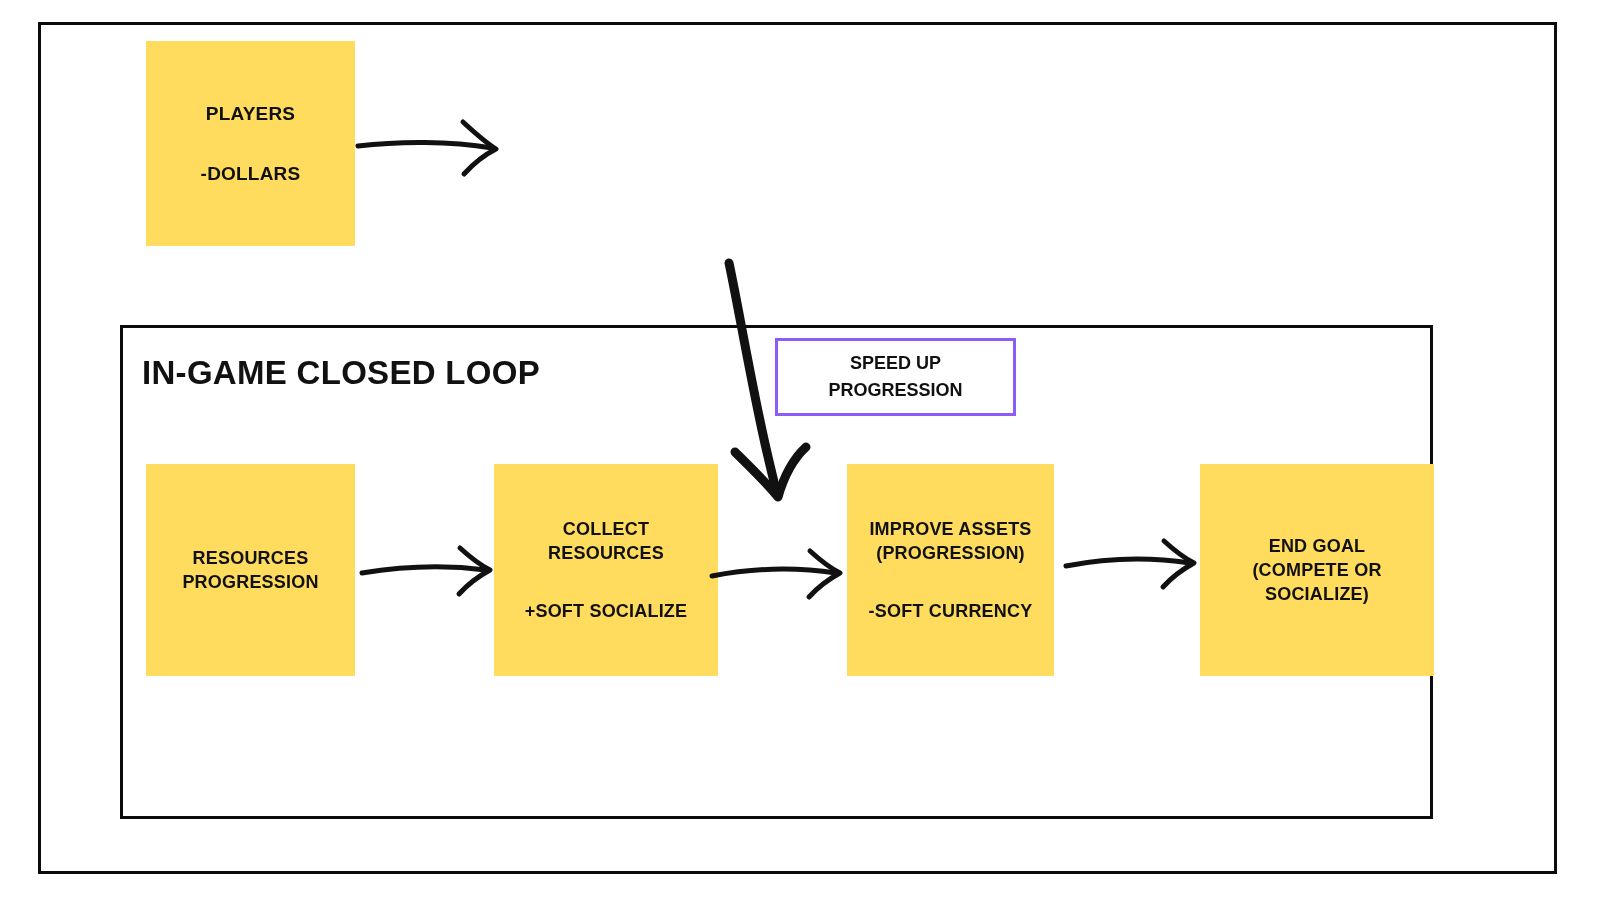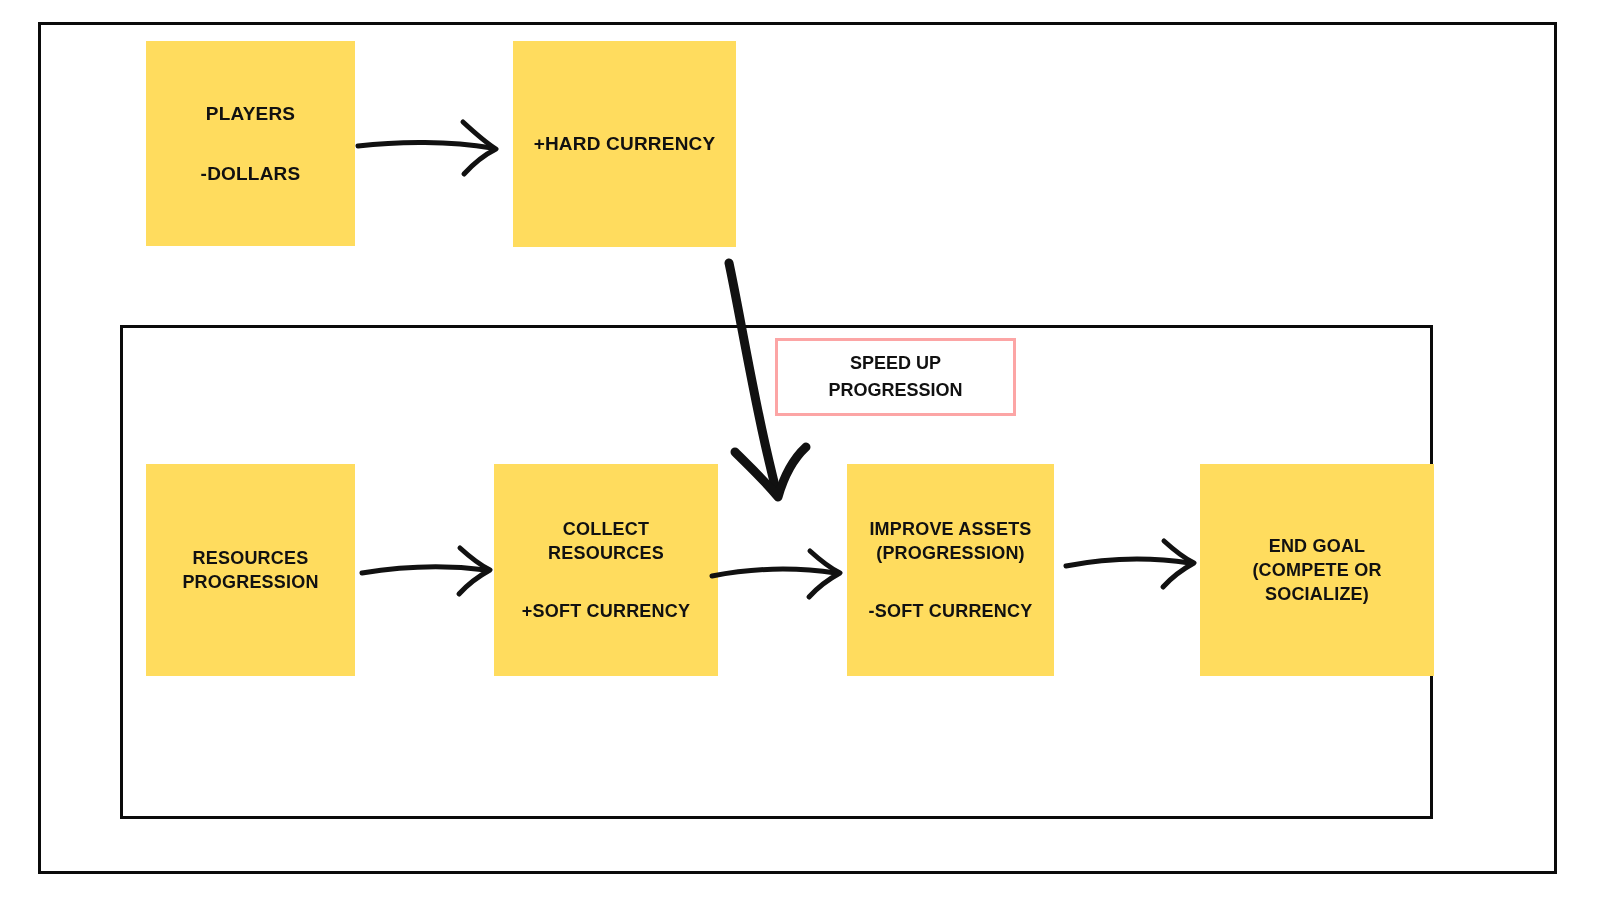--- a/index.html
+++ b/index.html
@@ -86,21 +86,21 @@
   }
 
   
   #speedup-box {
     position: absolute;
     left: 775px;
     top: 338px;
     width: 241px;
     height: 78px;
     box-sizing: border-box;
-    border: 3px solid #fca5a5;
+    border: 3px solid #8b5cf6;
     background: #ffffff;
     display: flex;
     flex-direction: column;
     align-items: center;
     justify-content: center;
     text-align: center;
     font-size: 18px;
     font-weight: 700;
     color: #111111;
     line-height: 1.5;
@@ -127,42 +127,40 @@
 <div id="canvas">
 
   <div class="frame" id="outer-frame"></div>
 
   <div class="node" id="node-players">
     <span class="line">PLAYERS</span>
     <span class="gap"></span>
     <span class="line">-DOLLARS</span>
   </div>
 
-  <div class="node" id="node-hard">
-    <span class="line">+HARD CURRENCY</span>
-  </div>
 
   <div class="frame" id="loop-frame"></div>
 
+  <div id="loop-title">IN-GAME CLOSED LOOP</div>
 
   <div id="speedup-box">
     <span class="line">SPEED UP</span>
     <span class="line">PROGRESSION</span>
   </div>
 
   <div class="node" id="node-generators">
     <span class="line">RESOURCES</span>
     <span class="line">PROGRESSION</span>
   </div>
 
   <div class="node" id="node-collect">
     <span class="line">COLLECT</span>
     <span class="line">RESOURCES</span>
     <span class="gap"></span>
-    <span class="line">+SOFT CURRENCY</span>
+    <span class="line">+SOFT SOCIALIZE</span>
   </div>
 
   <div class="node" id="node-improve">
     <span class="line">IMPROVE ASSETS</span>
     <span class="line">(PROGRESSION)</span>
     <span class="gap"></span>
     <span class="line">-SOFT CURRENCY</span>
   </div>
 
   <div class="node" id="node-endgoal">

